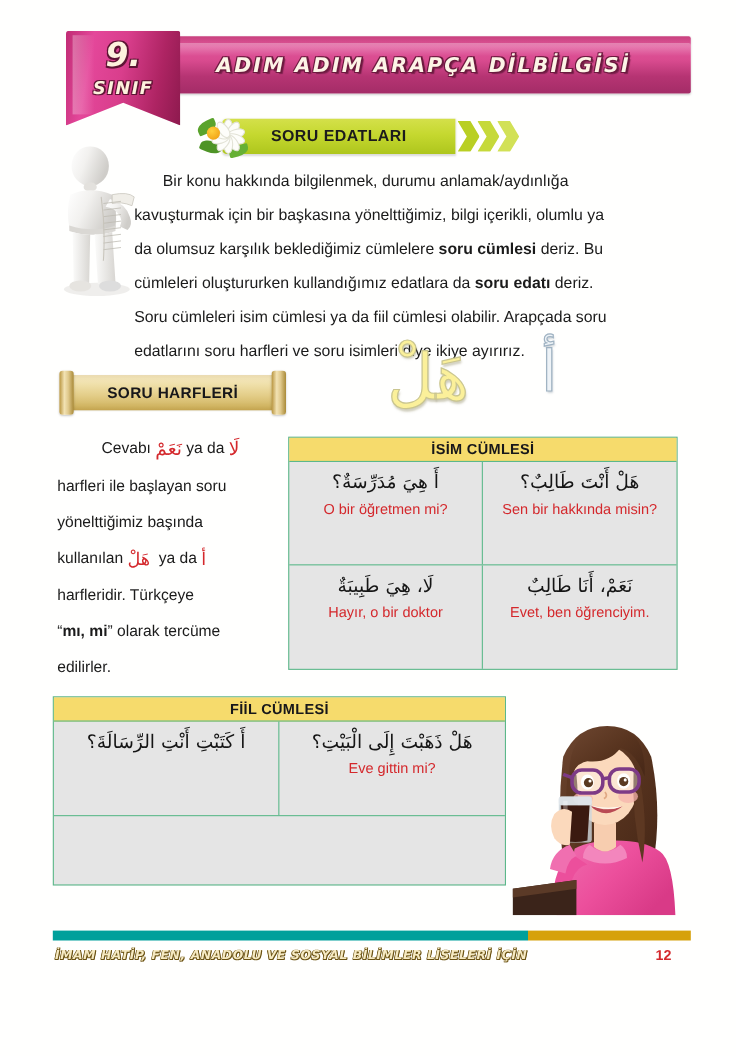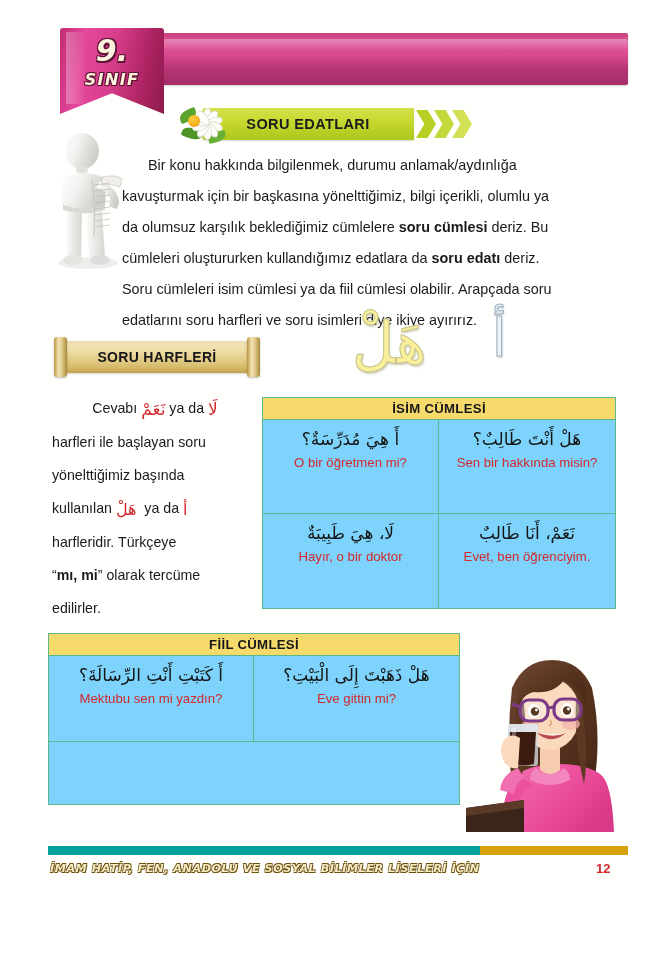--- a/index.html
+++ b/index.html
@@ -291,21 +291,21 @@
     color: #d4282c;
     font-size: 17px;
     vertical-align: -2px;
   }
   .ar-red.sm { font-size: 16px; }
 
   
   .tbl {
     position: absolute;
     border: 1.4px solid #5cb88a;
-    background: #7dd3fc;
+    background: #e5e5e5;
     box-sizing: border-box;
   }
   .tbl-head {
     height: 22px;
     background: #f6db6c;
     border-bottom: 1.4px solid #5cb88a;
     display: flex;
     align-items: center;
     justify-content: center;
     font-weight: bold;
@@ -382,20 +382,21 @@
     font-weight: bold; font-size: 13px; color: #d4282c;
   }
 </style>
 </head>
 <body>
 
 <div class="page">
 
   <div class="header">
     <div class="header-banner"></div>
+    <div class="header-title">ADIM ADIM ARAPÇA DİLBİLGİSİ</div>
     <div class="grade-badge">
       <div class="grade-ribbon"></div>
       <div class="grade-num">9.</div>
       <div class="grade-label">SINIF</div>
     </div>
   </div>
 
   <div class="topic-ribbon">
     <div class="topic-ribbon-body"></div>
     <div class="chev c1"></div>
@@ -524,21 +525,20 @@
         <div class="cell-tr">Evet, ben öğrenciyim.</div>
       </div>
     </div>
   </div>
 
   <div class="tbl" id="fiil-table">
     <div class="tbl-head">FİİL CÜMLESİ</div>
     <div class="tbl-row divided">
       <div class="tbl-cell rborder">
         <div class="cell-ar">أَ كَتَبْتِ أَنْتِ الرِّسَالَةَ؟</div>
-        <div class="cell-tr">Mektubu sen mi yazdın?</div>
       </div>
       <div class="tbl-cell">
         <div class="cell-ar">هَلْ ذَهَبْتَ إِلَى الْبَيْتِ؟</div>
         <div class="cell-tr">Eve gittin mi?</div>
       </div>
     </div>
   </div>
 
   <div class="girl">
     <svg viewBox="0 0 168 204" width="168" height="204">

